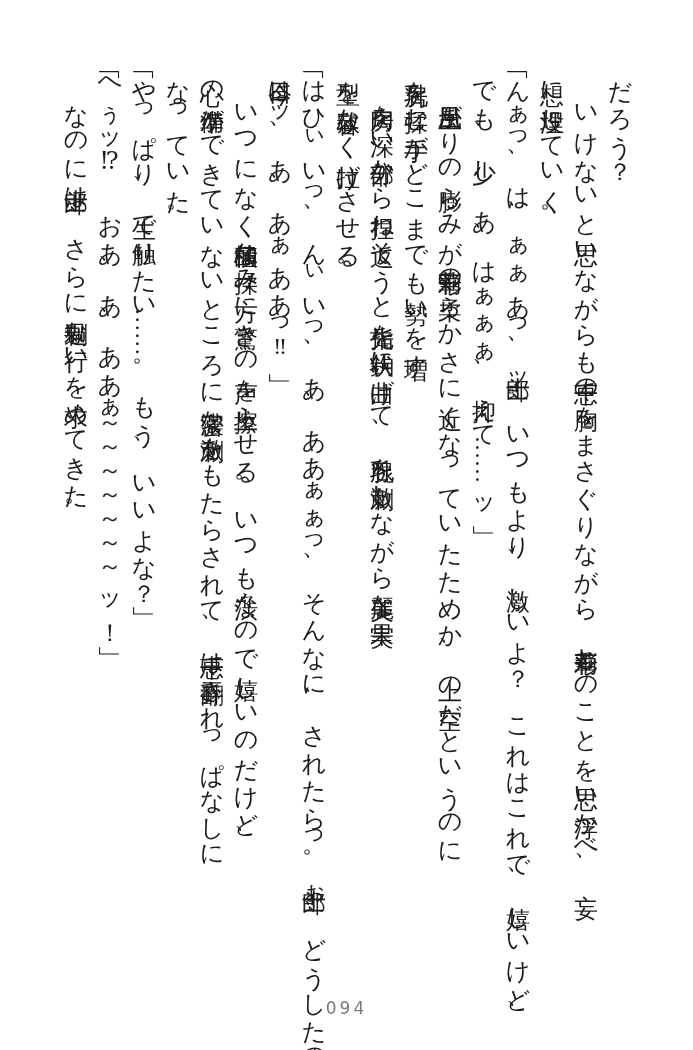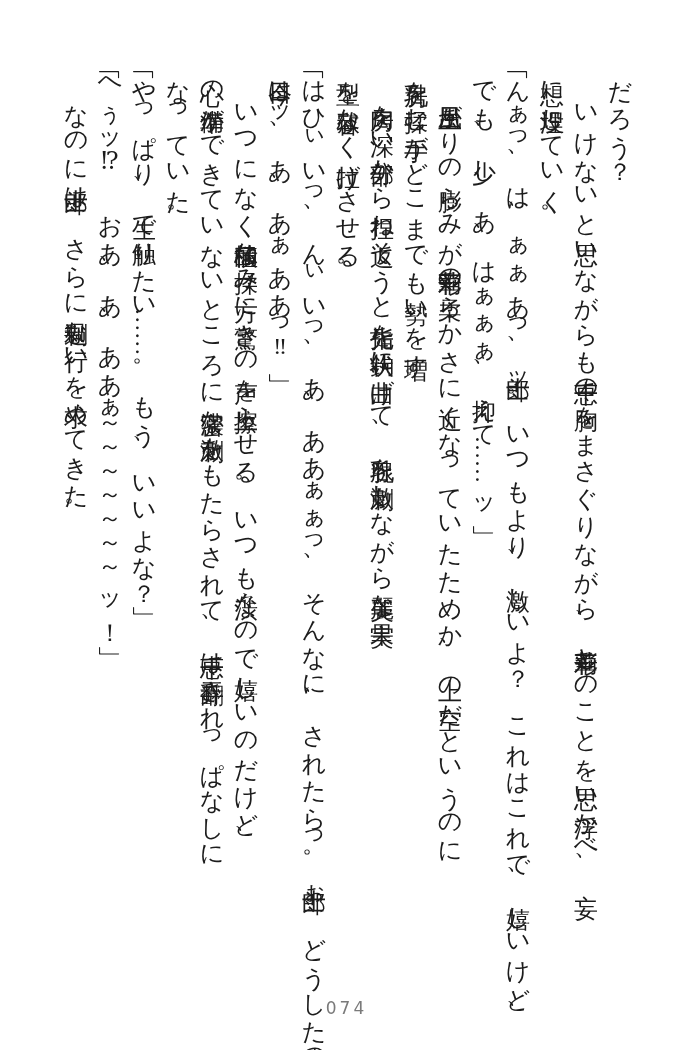--- a/index.html
+++ b/index.html
@@ -59,14 +59,14 @@
     <div class="text-line">型を容赦なく拉げさせる。</div>
     <div class="text-line">「はひぃいっ、んぃいっ、あ、ああぁぁっ、そんなに、されたらっ。士郎ぉ、どうしたの、</div>
     <div class="text-line">今日はッ、あ、あぁああっ‼」</div>
     <div class="text-line">　いつになく積極的な揉み方に驚きの声を上擦らせる。いつも渋々なので嬉しいのだけど、</div>
     <div class="text-line">心の準備ができていないところに濃密な刺激をもたらされて、千恵は翻弄されっぱなしに</div>
     <div class="text-line">なっていた。</div>
     <div class="text-line">「やっぱり、生で触りたい……。もう、いいよな？」</div>
     <div class="text-line">「へぅッ⁉　おあ、あ、ああぁ～～～～～～～ッ！」</div>
     <div class="text-line">　なのに士郎は、さらに過剰な行いを求めてきた。</div>
   </div>
-  <div class="page-num">074</div>
+  <div class="page-num">094</div>
 </div>
 
 </body></html>

